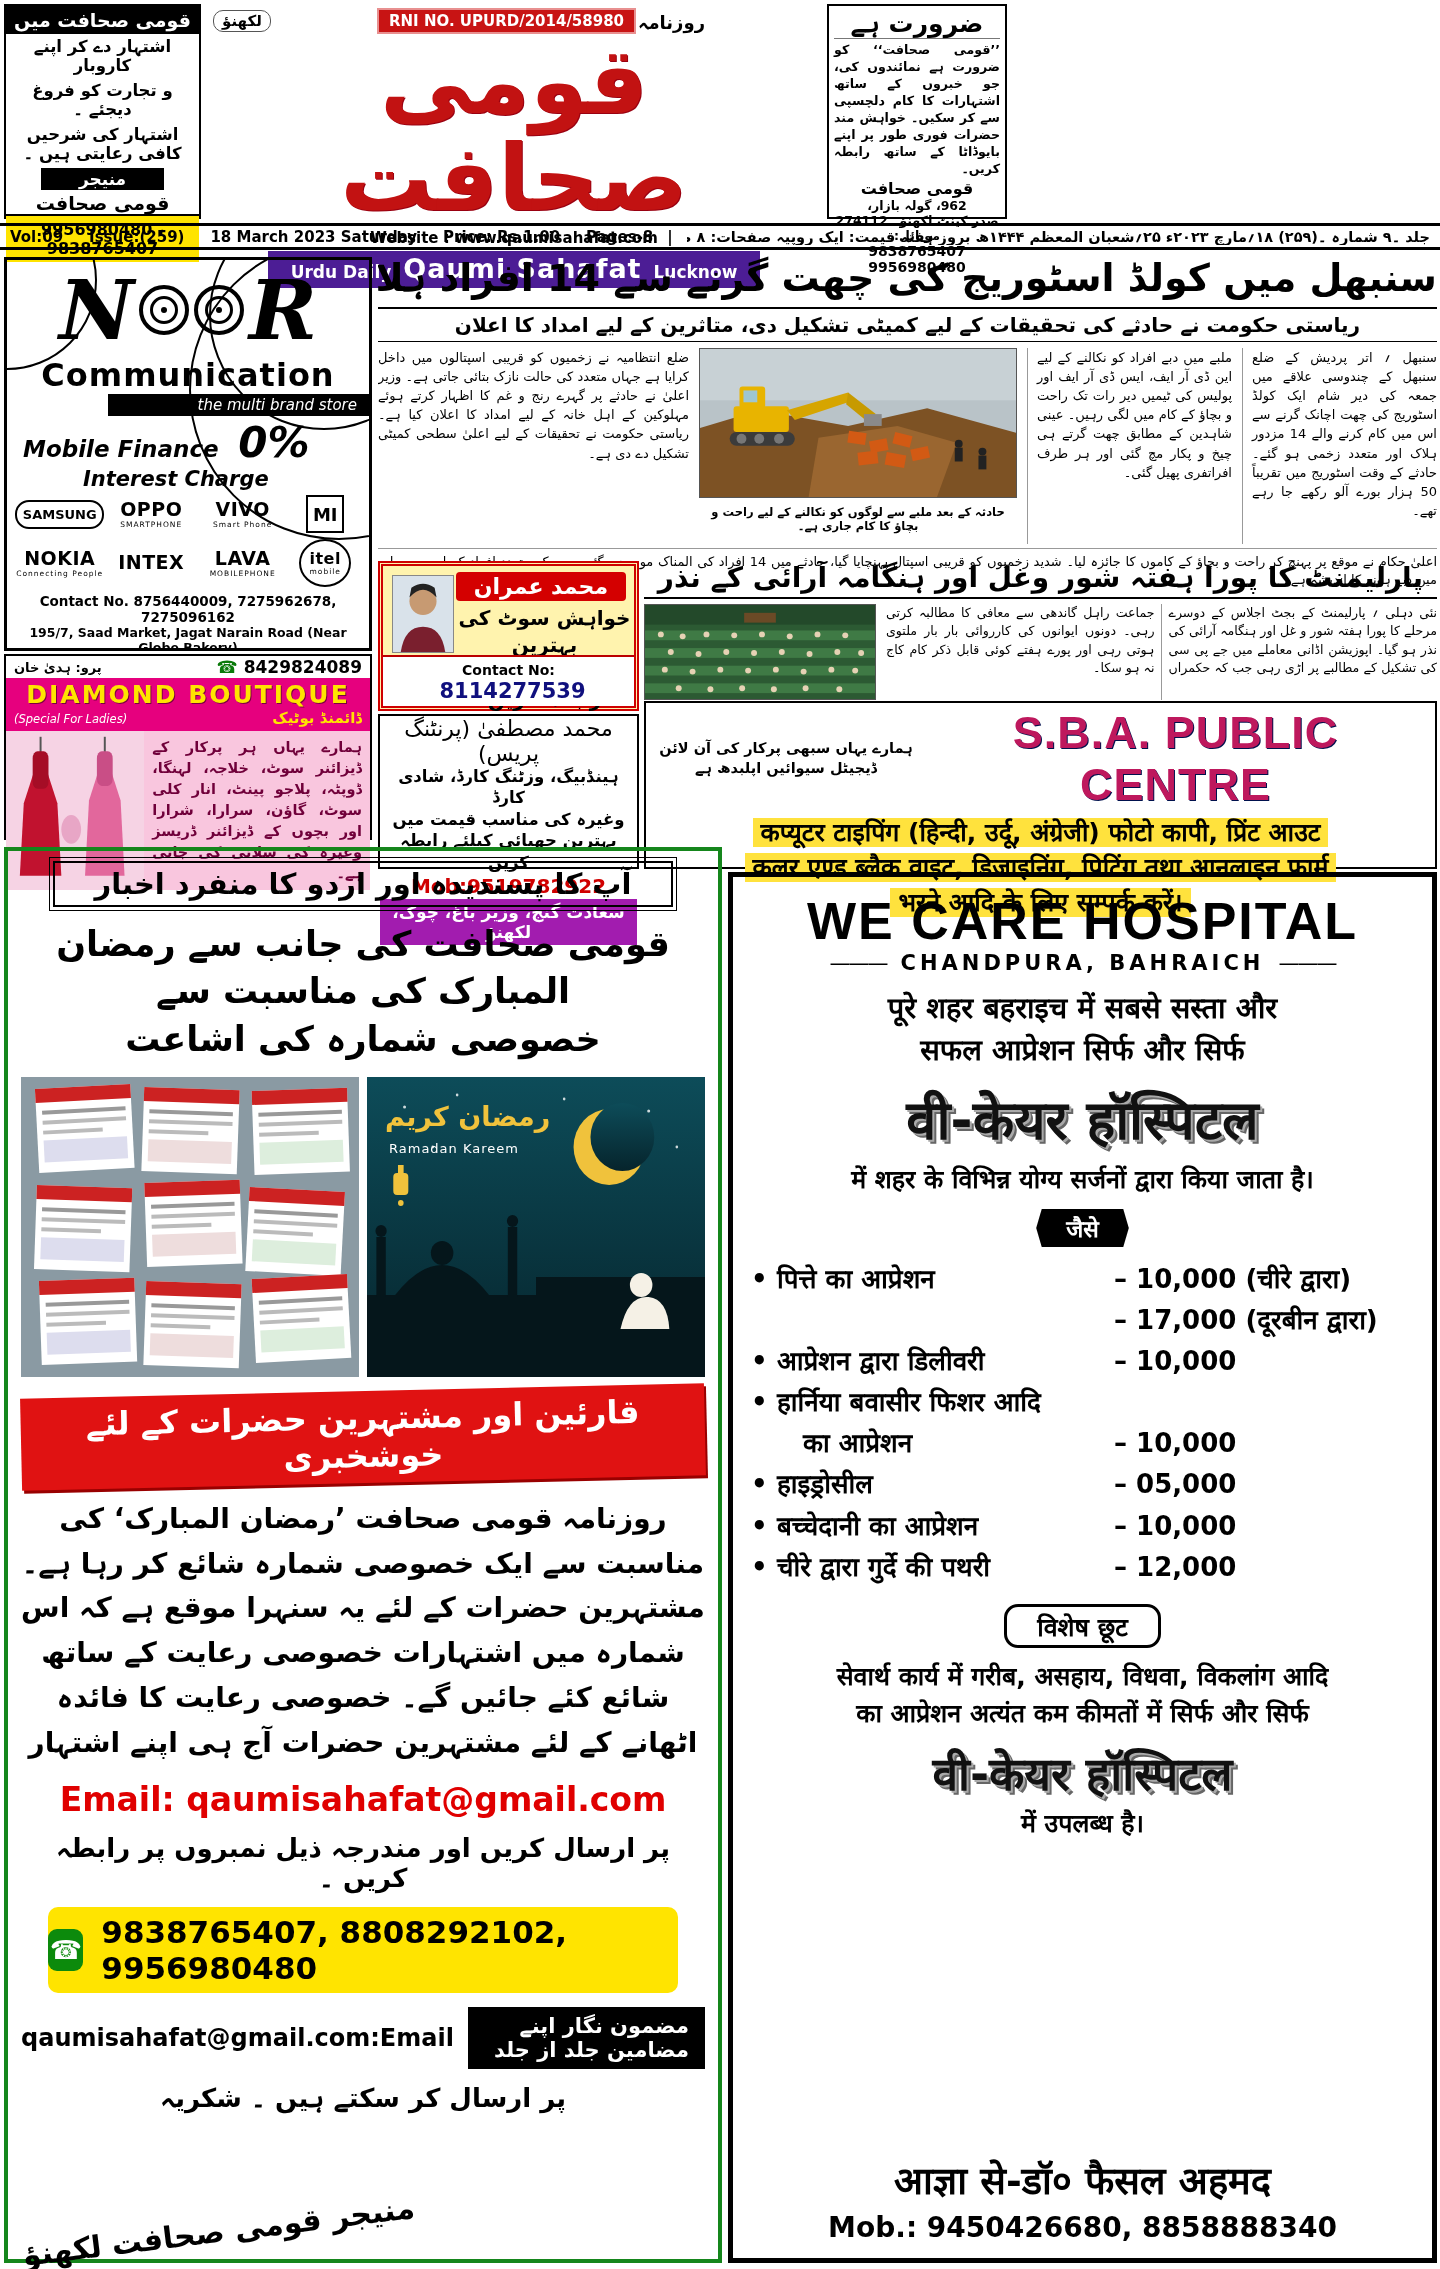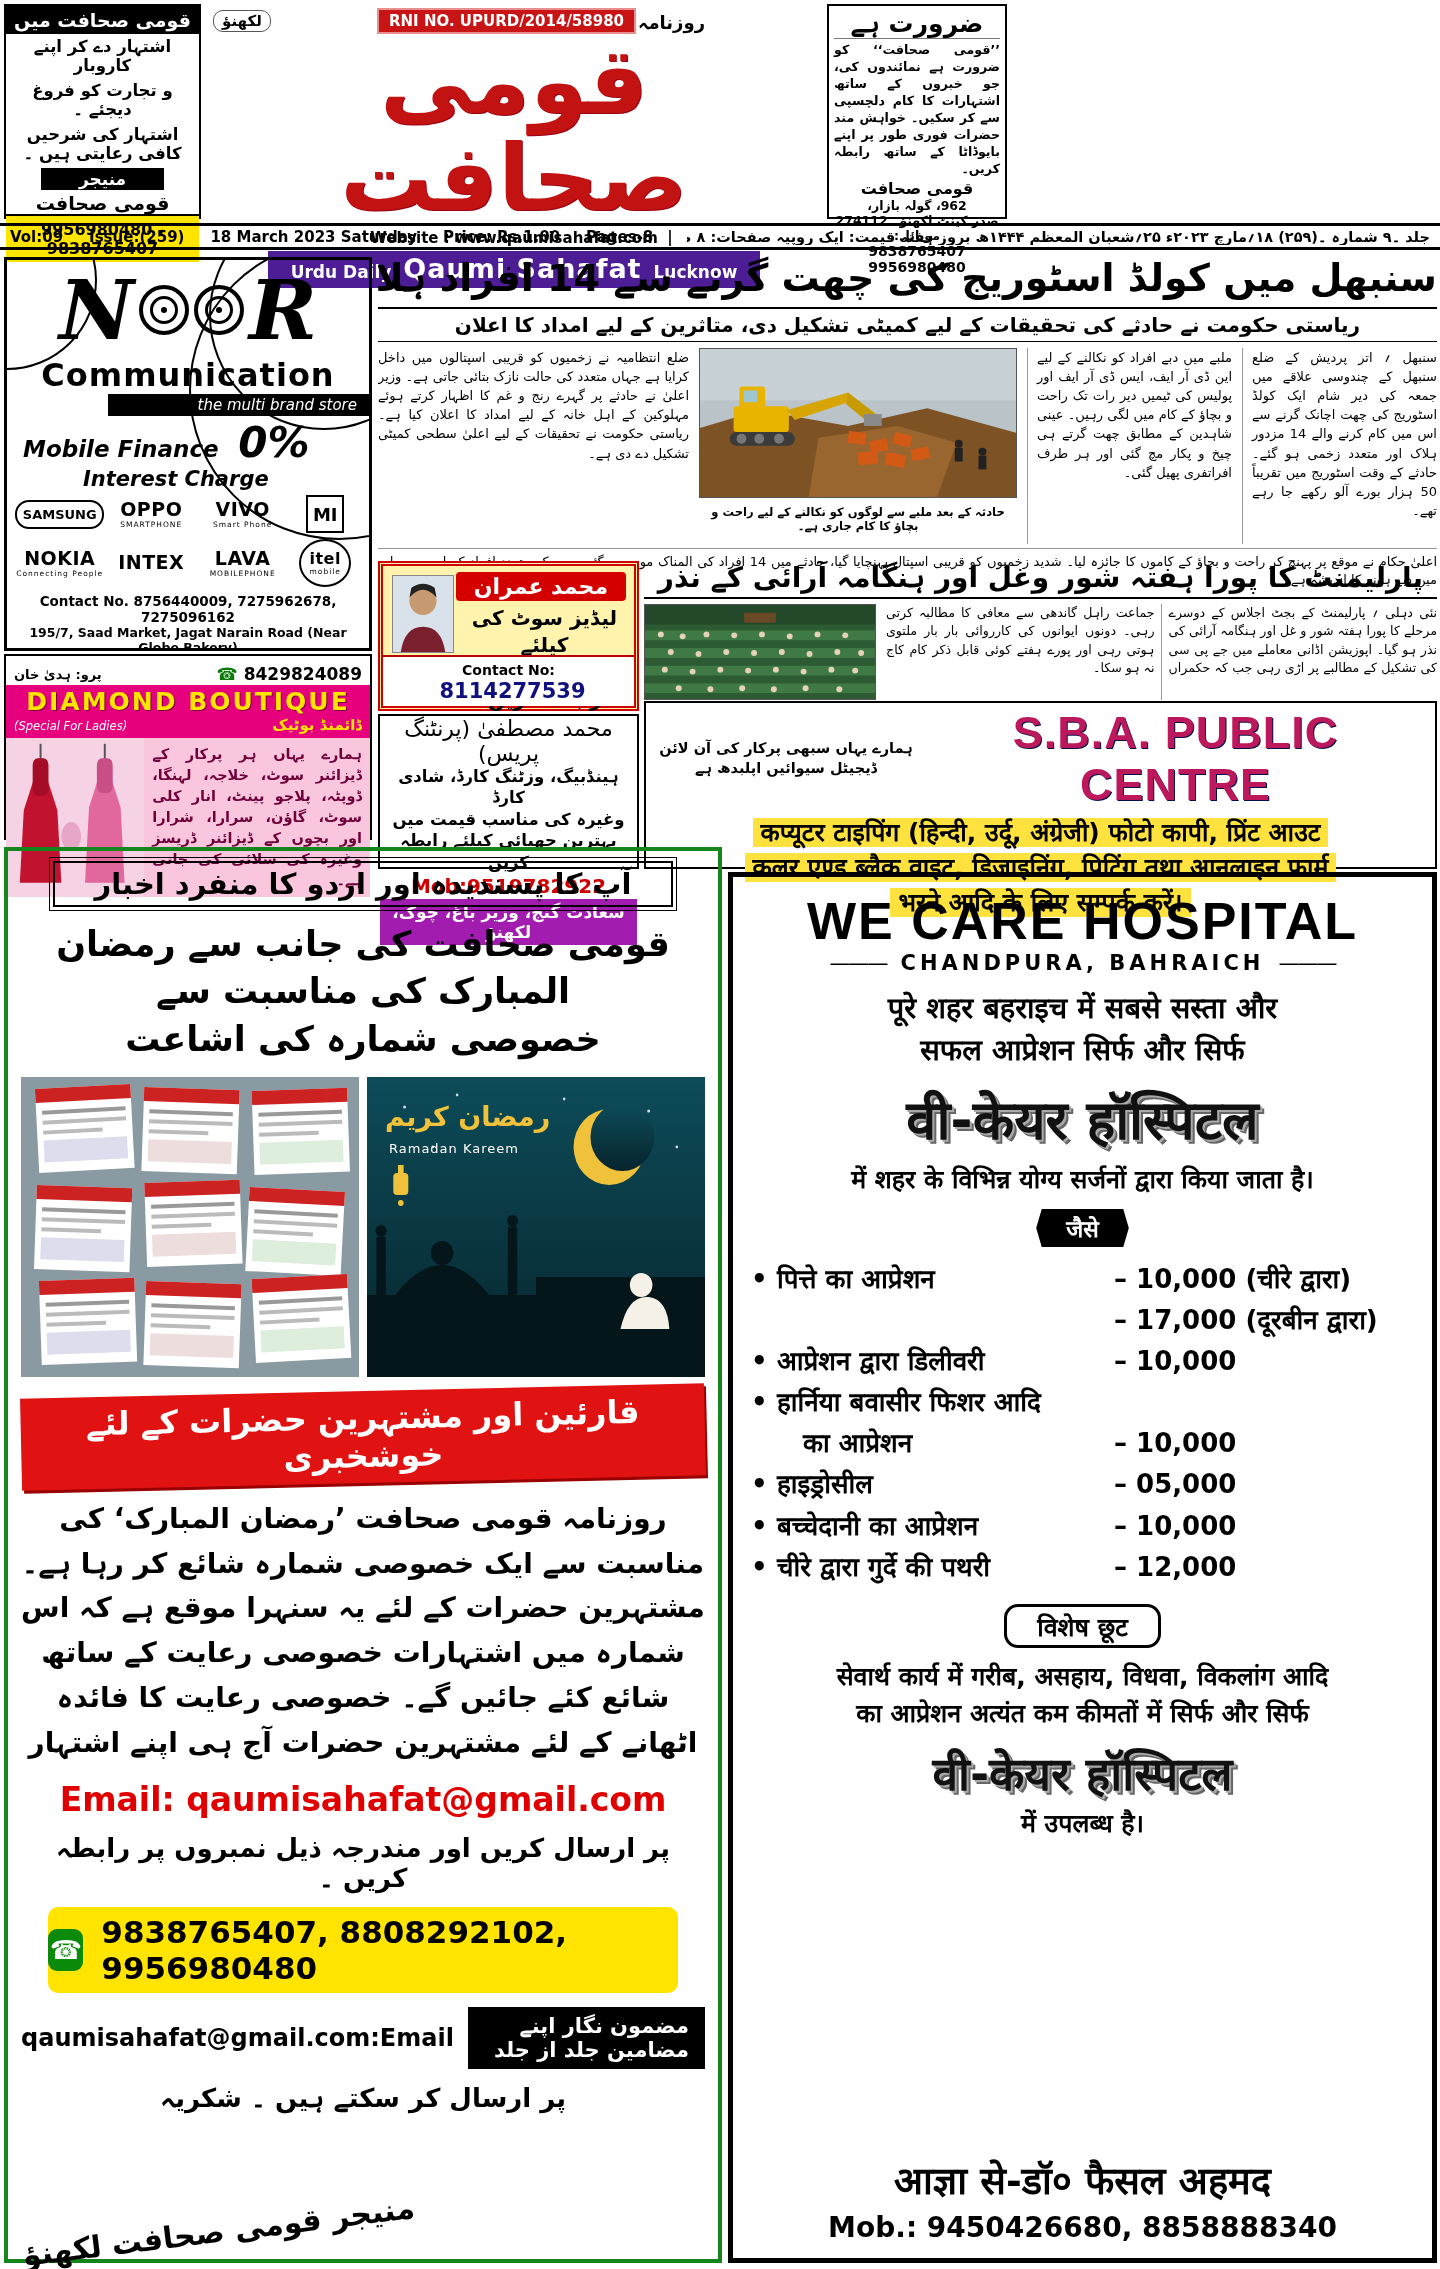--- a/index.html
+++ b/index.html
@@ -74,21 +74,21 @@
   .nb-samsung { border:2px solid #000; border-radius:14px; font-size:13px; font-weight:bold; padding:5px 2px; }
   .nb-mi { border:2px solid #000; width:38px; height:38px; display:flex; align-items:center; justify-content:center;
            margin:0 auto; font-weight:bold; font-size:18px; }
   .nb-itel { border:2px solid #000; border-radius:50%; width:52px; height:48px; margin:0 auto;
              display:flex; flex-direction:column; align-items:center; justify-content:center; }
   .noor-contact { font-size:13.5px; font-weight:bold; margin-top:4px; }
   .noor-addr { font-size:12.5px; font-weight:bold; }
 
   
   .diamond { left:4px; top:654px; width:368px; height:186px; border:2px solid #000; display:flex; flex-direction:column; }
-  .dm-top { display:flex; justify-content:space-between; align-items:center; padding:1px 8px;margin-top:7px; }
+  .dm-top { display:flex; justify-content:space-between; align-items:center; padding:1px 8px; }
   .dm-vendor { direction:rtl; font-size:13px; font-weight:bold; }
   .dm-phone { font-size:17px; font-weight:bold; }
   .dm-phone .ph::before { content:"☎ "; color:#0a7a0a; }
   .dm-banner { background:#e6007e; color:#fff; padding:2px 8px 4px; }
   .dm-title { color:#ffe400; font-weight:bold; font-size:25px; letter-spacing:2px; text-align:center;
               text-shadow:1px 1px 0 #7a0040; }
   .dm-sub-row { display:flex; justify-content:space-between; align-items:baseline; }
   .dm-sub { font-style:italic; font-size:11.5px; }
   .dm-urdu { color:#ffe400; font-size:15px; font-weight:bold; direction:rtl; }
   .dm-body { flex:1; display:flex; background:#fcdcEC; background:#fbdceb; }
@@ -382,21 +382,21 @@
     <svg class="im-photo" viewBox="0 0 62 78" preserveAspectRatio="none">
       <rect width="62" height="78" fill="#d9e2ea"></rect>
       <circle cx="31" cy="26" r="14" fill="#c79a72"></circle>
       <path d="M17 22 q14 -16 28 0 l-2 -10 q-12 -8 -24 0 z" fill="#222"></path>
       <path d="M8 78 q4 -26 23 -26 q19 0 23 26 z" fill="#7a1f2e"></path>
     </svg>
     <div class="im-name">
       <span>محمد عمران</span>
     </div>
     <div class="im-lines">
-      <div>لیڈیز سوٹ کی کیلئے</div>
+      <div>خواہش سوٹ کی بہترین</div>
       <div>سلائی کیلئے رابطہ کریں</div>
     </div>
     <div class="im-contact">
       <span class="lbl">Contact No:</span>
       <span class="num">8114277539</span>
     </div>
   </section>
 
   <section class="abs parliament">
     <div class="pl-head">پارلیمنٹ کا پورا ہفتہ شور وغل اور ہنگامہ آرائی کے نذر</div>

